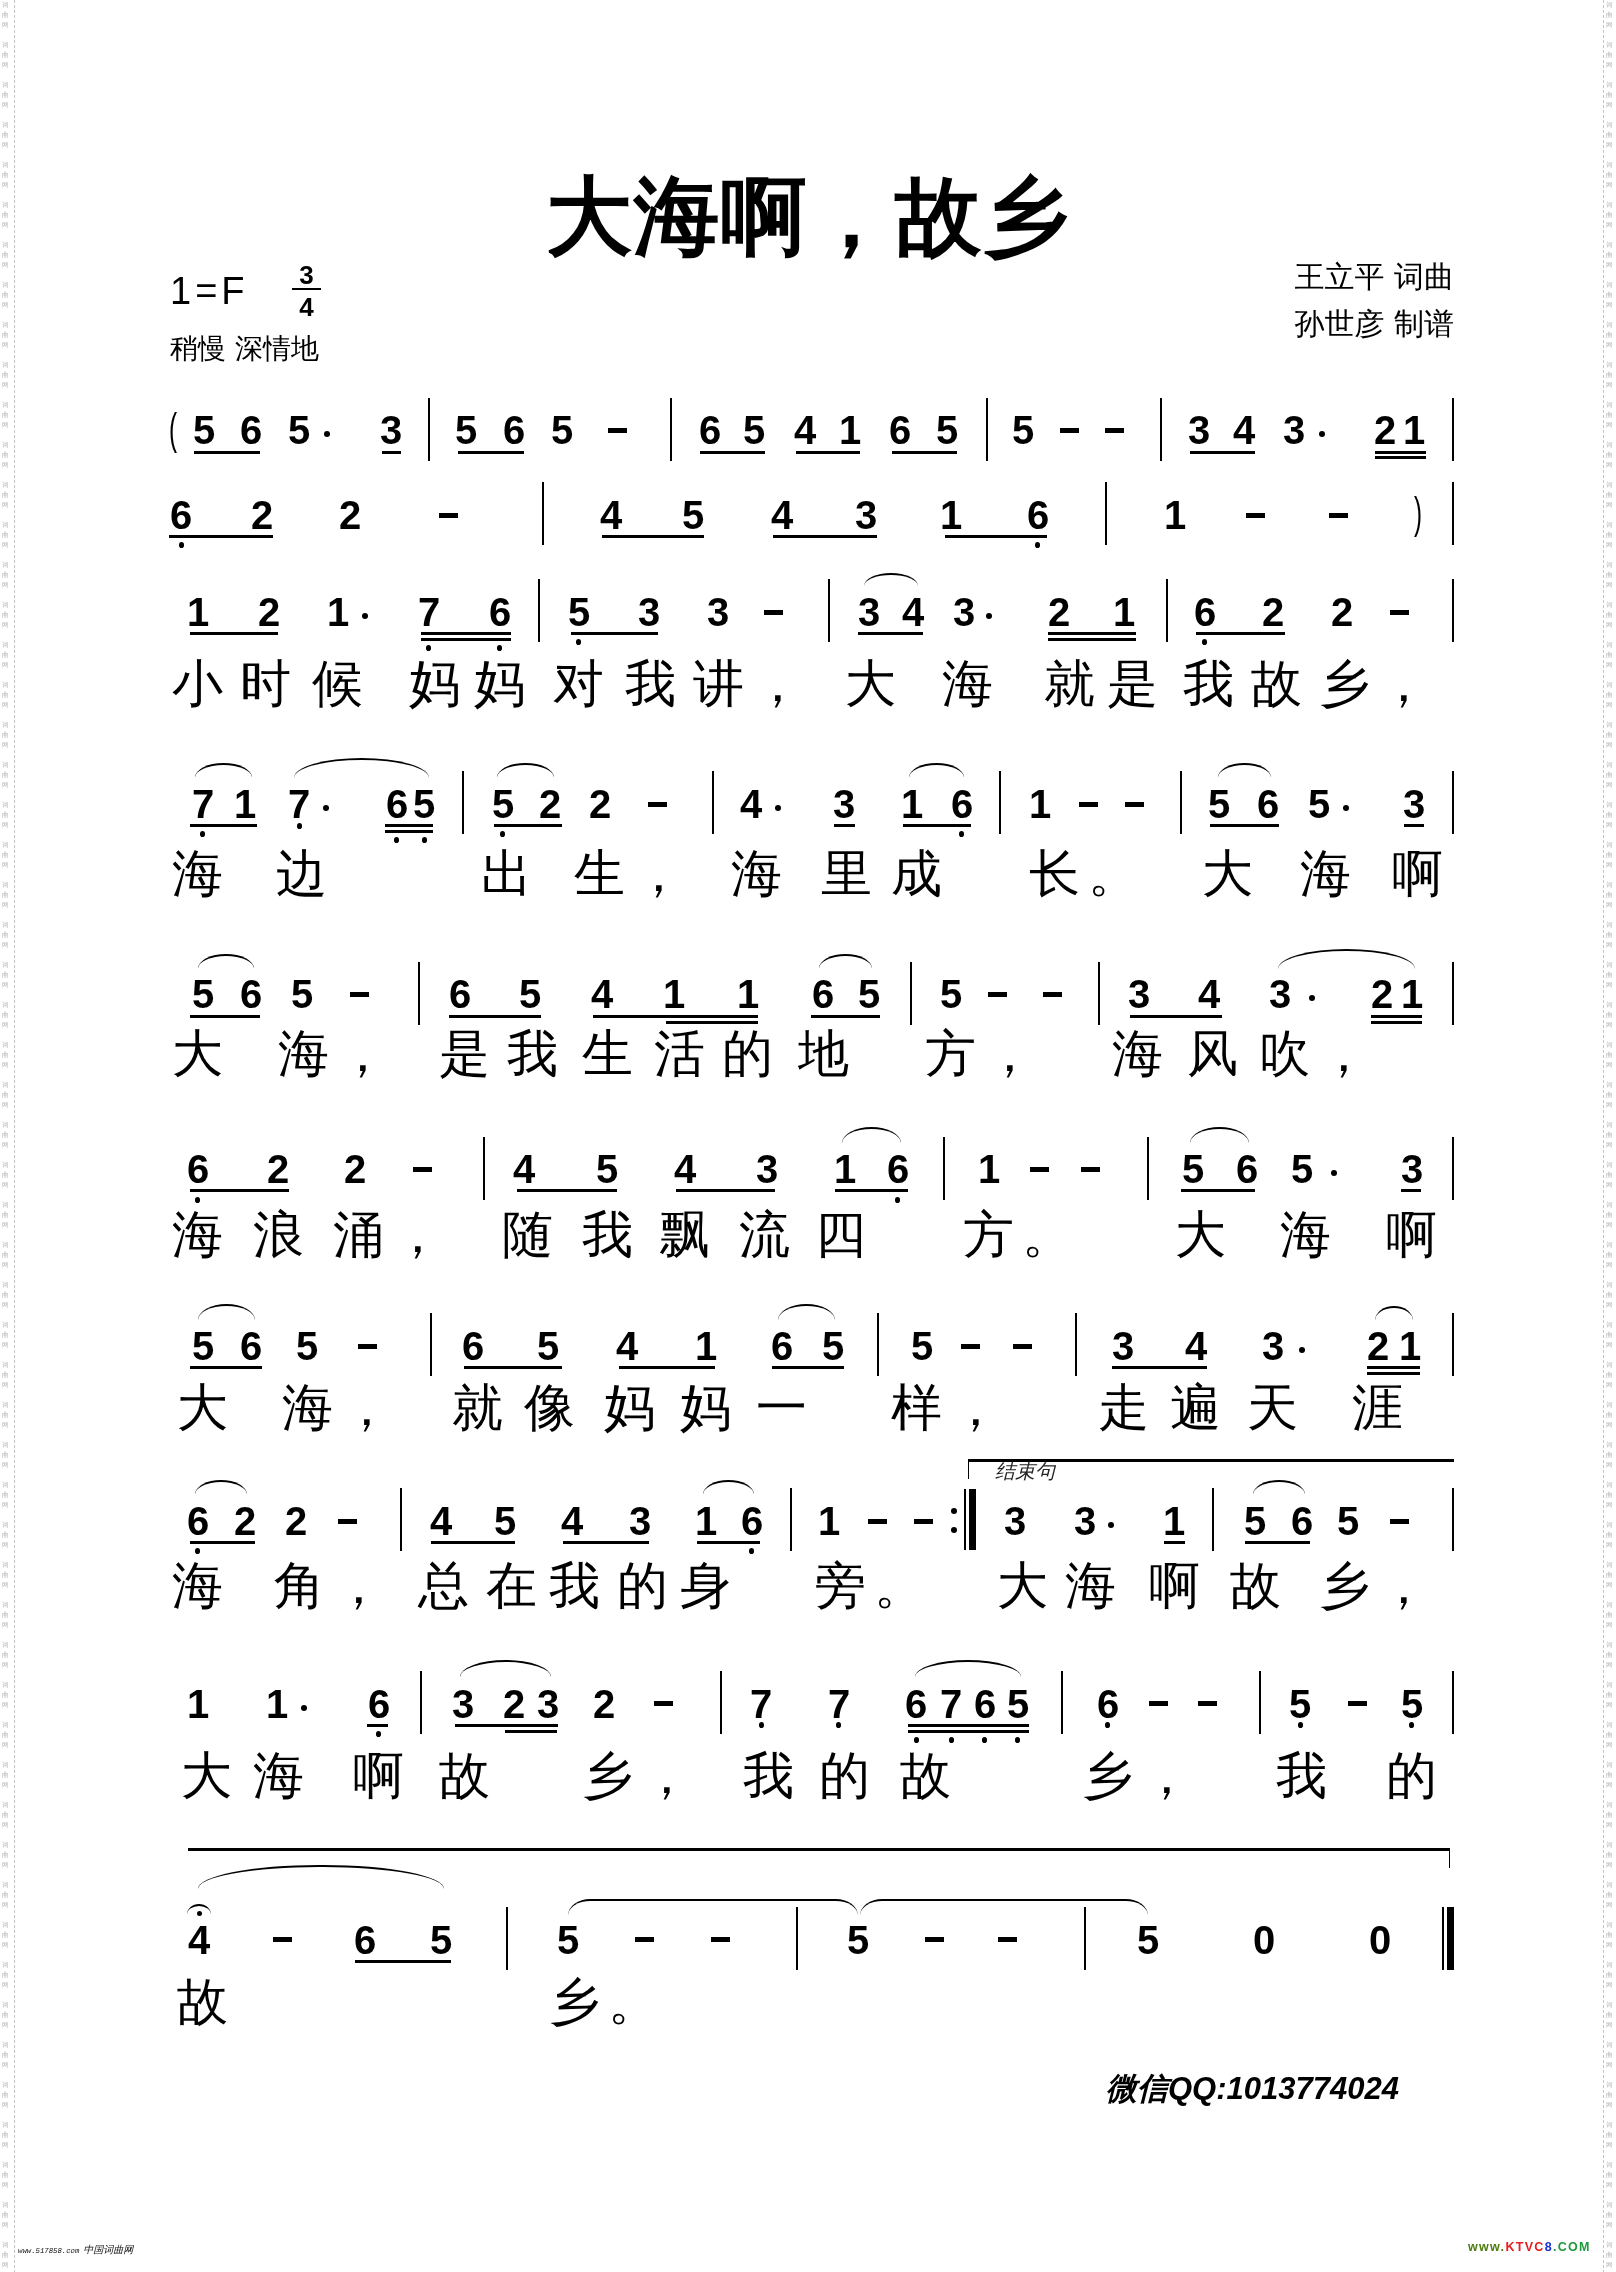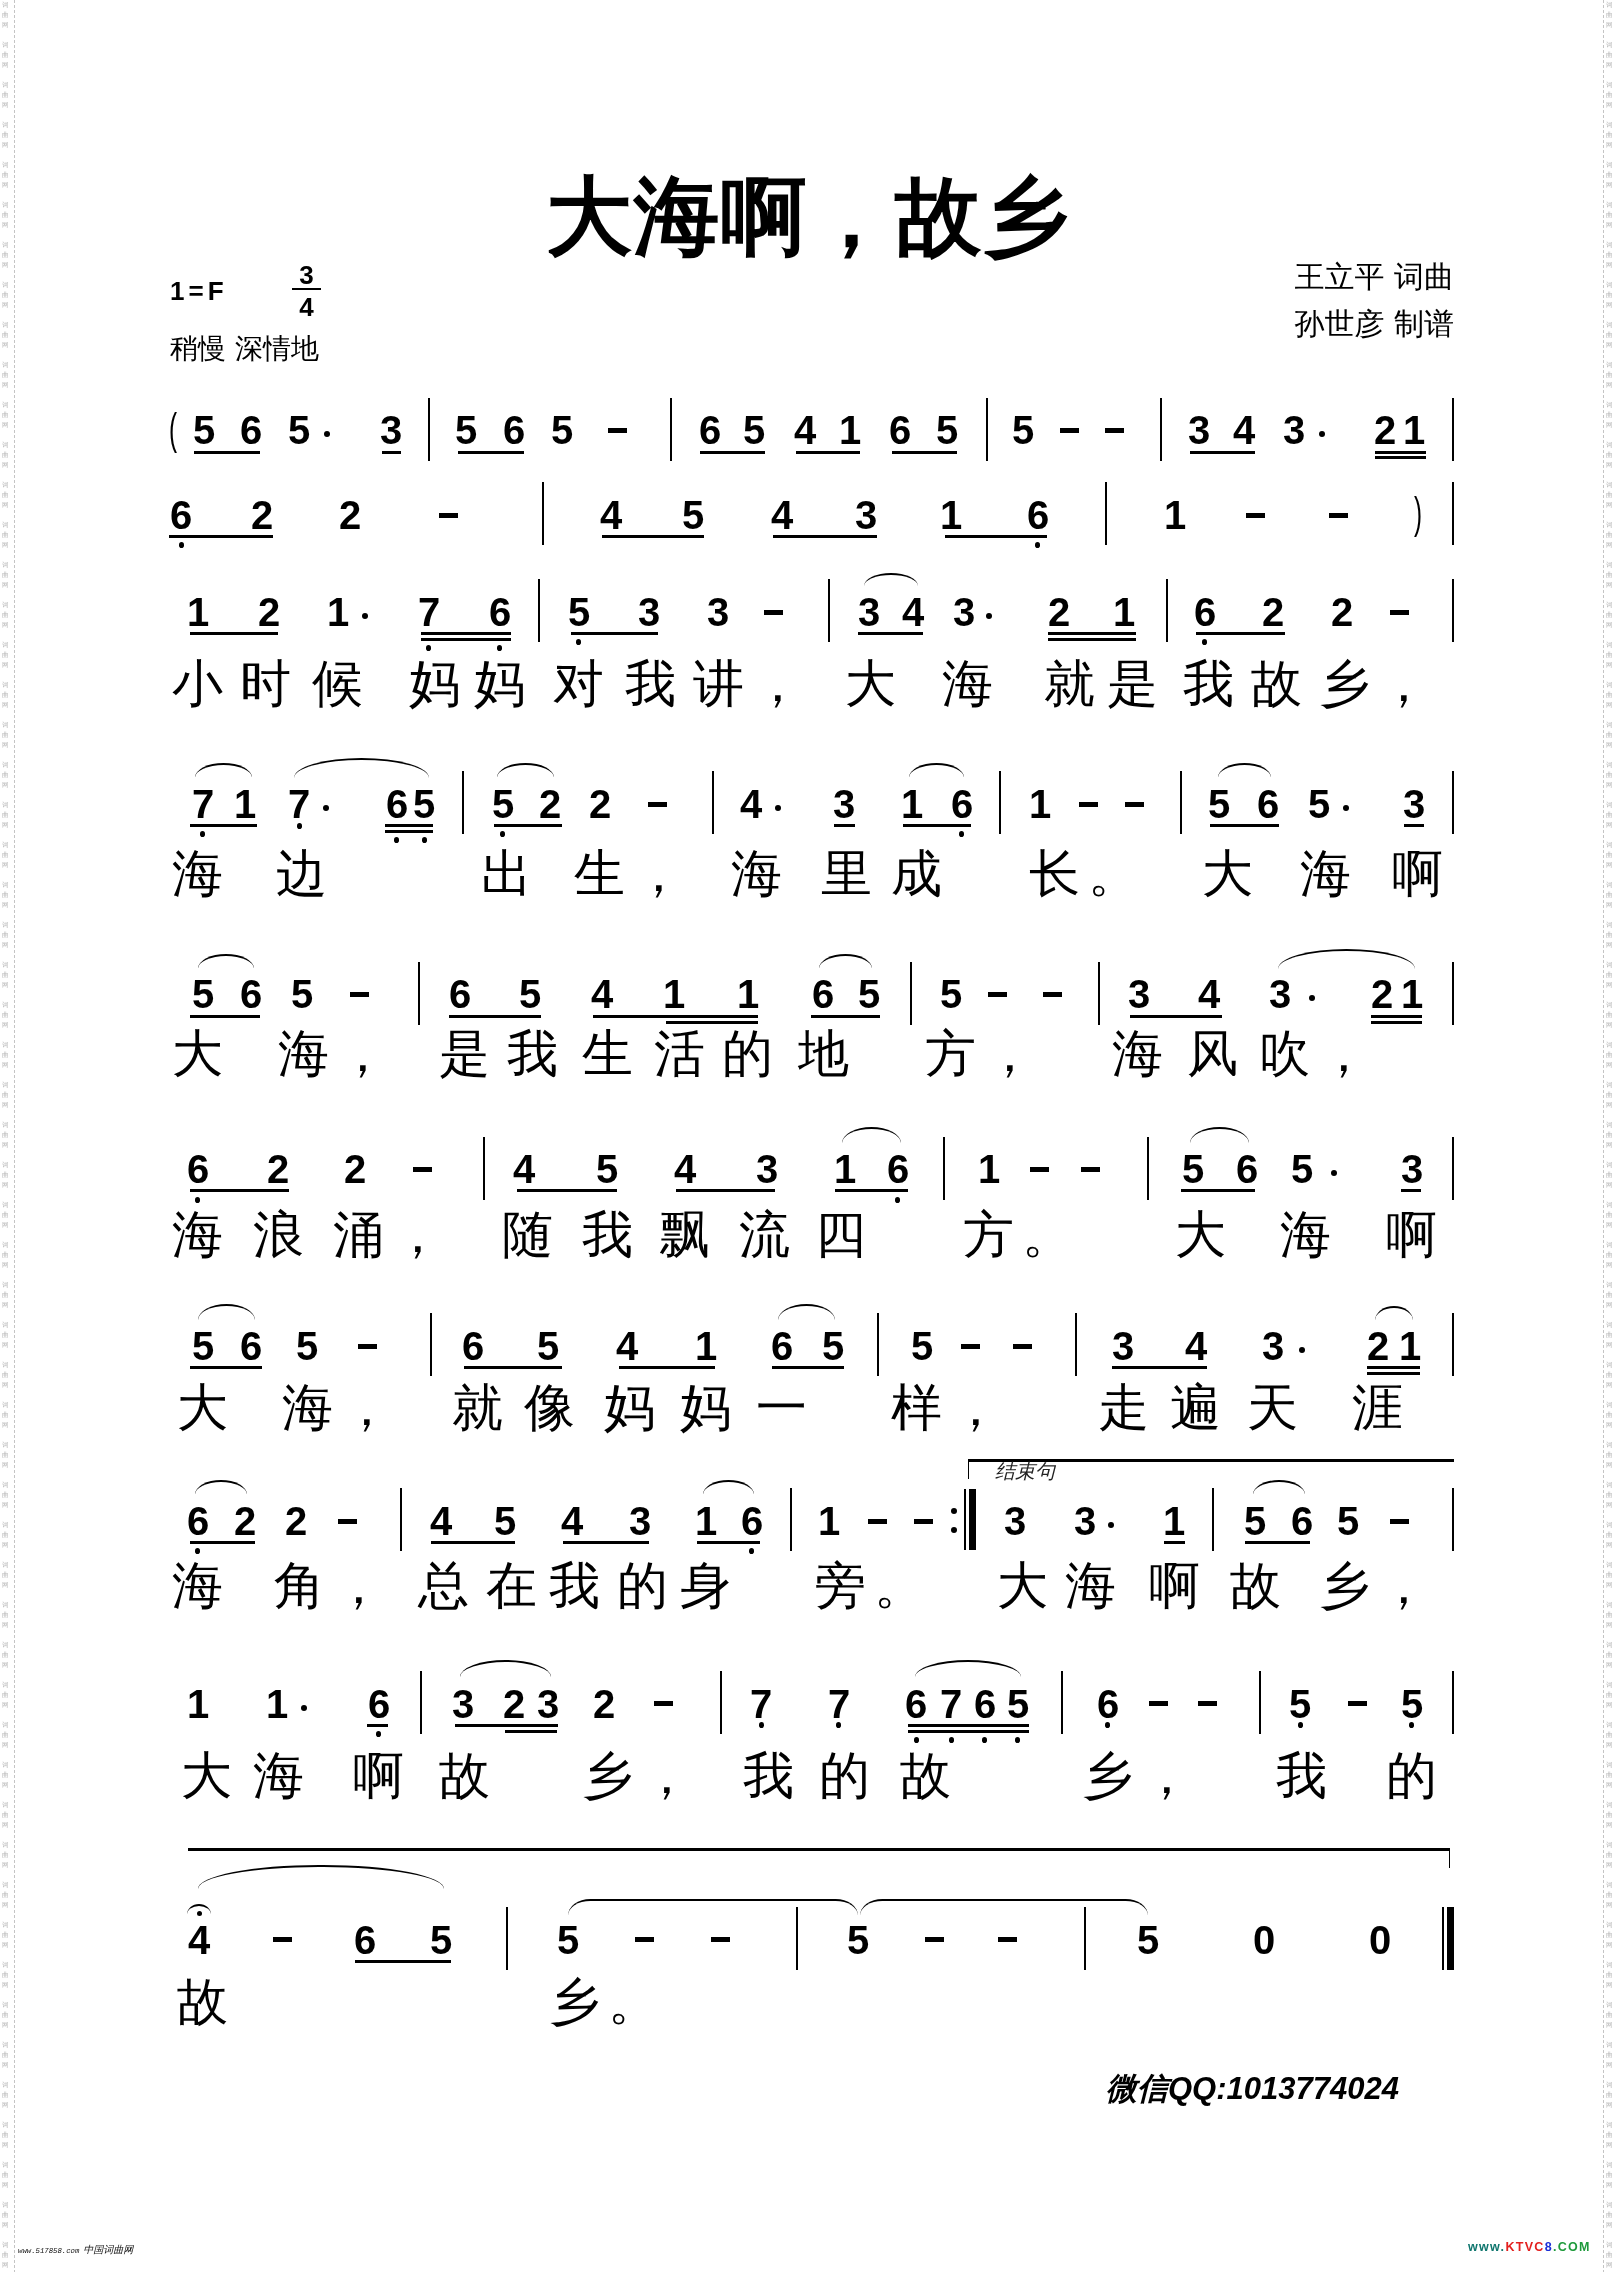--- a/index.html
+++ b/index.html
@@ -15,21 +15,21 @@
     color: #b8b8b8; white-space: pre-wrap; word-break: break-all;
   }
   .wm-dash { position: absolute; top: 0; height: 2273px; width: 0; border-left: 0.7px dashed #c4c4c4; }
 
   
   #song-title {
     position: absolute; left: 0; top: 170px; width: 1616px; text-align: center;
     font-family: "DejaVu Sans", sans-serif; font-weight: bold; font-size: 86px; line-height: 92px;
     letter-spacing: 1.3px;
   }
-  #key-sig { position: absolute; left: 170px; top: 272px; font-weight: bold; font-size: 26px; line-height: 38px; letter-spacing: 4px; }
+  #key-sig { position: absolute; left: 170px; top: 272px; font-weight: normal; font-size: 38px; line-height: 38px; letter-spacing: 4px; }
   .ts { position: absolute; left: 292px; width: 29px; text-align: center; font-weight: bold; font-size: 26px; line-height: 26px; }
   #ts-line { position: absolute; left: 292px; top: 288px; width: 29px; height: 2px; background: #000; }
   #tempo { position: absolute; left: 170px; top: 332px; font-family: "DejaVu Serif", serif; font-size: 28px; line-height: 33px; }
   .credit { position: absolute; right: 162px; font-family: "DejaVu Serif", serif; font-size: 30px; line-height: 34px; text-align: right; white-space: nowrap; }
 
   
   .d { position: absolute; width: 40px; margin-left: -20px; text-align: center; font-weight: bold; font-size: 40px; line-height: 40px; }
   .paren { position: absolute; width: 26px; margin-left: -13px; text-align: center; font-size: 44px; line-height: 47px; transform: scaleX(0.55); }
   .dash { position: absolute; width: 18.5px; height: 5.3px; background: #000; }
   .aug { position: absolute; width: 6px; height: 6px; border-radius: 50%; background: #000; }
@@ -774,17 +774,17 @@
       <div class="ferm-arc" style="left: 187px; top: 1904px; width: 24px; height: 10.6px;"></div>
       <div class="ferm-dot" style="left: 197px; top: 1911px;"></div>
       <div class="br-h" style="left: 188px; top: 1848px; width: 1262px;"></div>
       <div class="br-v" style="left: 1449px; top: 1848px; height: 20px;"></div>
       <div class="lyr" style="left: 177px; top: 1975px;">故</div>
       <div class="lyr" style="left: 549px; top: 1975px;">乡。</div>
     </div>
   </div>
 
 <div id="contact">微信QQ:1013774024</div>
-<div id="site-right"><span style="color: #0f766e;">www.</span><span style="color: rgb(227, 32, 31);">KTVC</span><span style="color: rgb(28, 47, 214);">8</span><span style="color: rgb(30, 154, 59);">.COM</span></div>
+<div id="site-right"><span style="color: #4d7c0f;">www.</span><span style="color: rgb(227, 32, 31);">KTVC</span><span style="color: rgb(28, 47, 214);">8</span><span style="color: rgb(30, 154, 59);">.COM</span></div>
 <div id="site-left">
   <span class="url">www.517858.com</span><span class="nm">中国词曲网</span>
 </div>
 
 
 </body></html>

